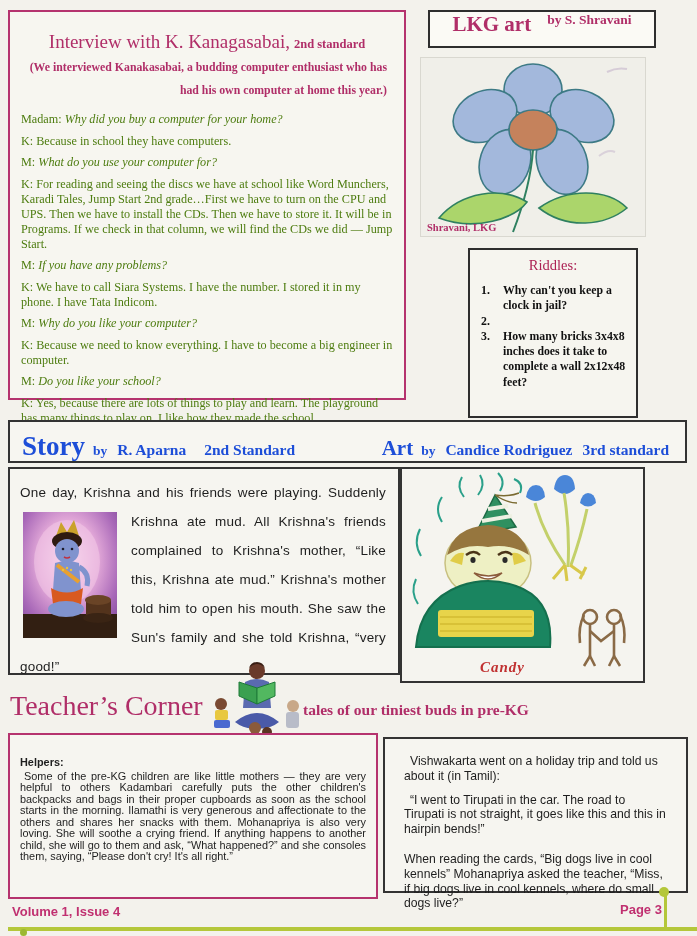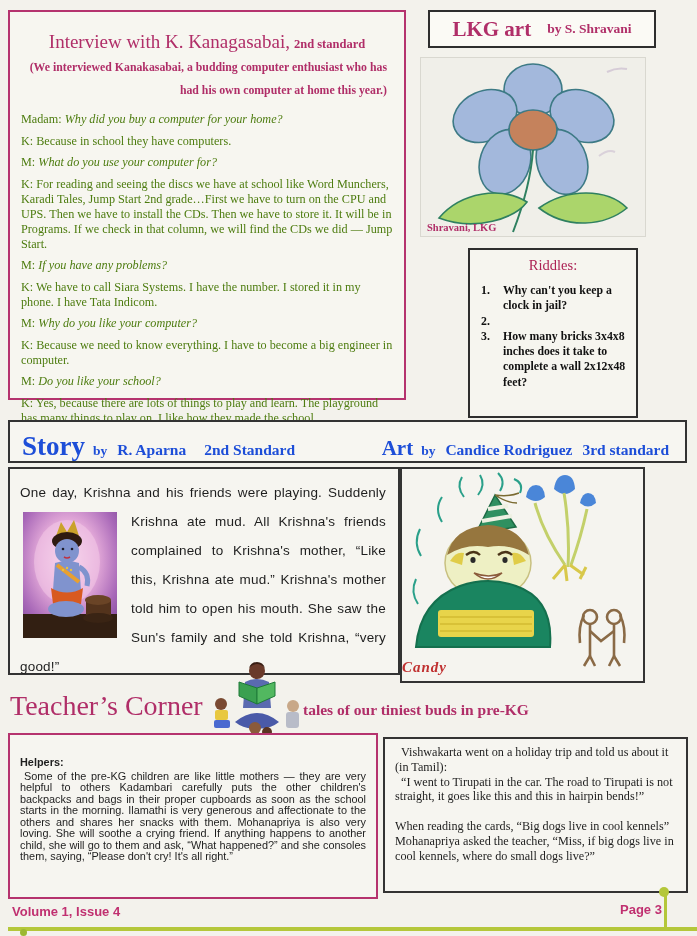--- a/index.html
+++ b/index.html
@@ -24,21 +24,21 @@
     text-align:right;color:#b02e68;font-weight:bold;
     font-size:11.8px;line-height:23px;margin:3px 6px 10px;
   }
   .qa{margin:0 0 6.5px;font-size:12.2px;line-height:15px;color:#4d7c0f;}
   .qa .speaker{font-style:normal;}
   .q-italic{font-style:italic;}
   
   #lkg-header{
     left:428px;top:10px;width:228px;height:38px;
     border:2px solid #2e2e2e;background:#fbfaf5;box-sizing:border-box;
-    display:flex;align-items:center;justify-content:center;gap:16px;
+    display:flex;justify-content:center;gap:16px;
     font-family:"Liberation Serif", serif;color:#b02e68;font-weight:bold;
   }
   .lkg-title{font-size:21px;}
   .lkg-by{font-size:13.5px;}
   #flower-box{
     left:420px;top:57px;width:226px;height:180px;
     background:#f0efe9;border:1px solid #d9d8d0;box-sizing:border-box;
   }
   #flower-caption{
     position:absolute;left:6px;bottom:3px;
@@ -79,21 +79,21 @@
   }
   .line-spacer{float:left;width:0;height:31px;}
   #krishna-wrap{float:left;clear:left;width:96px;height:126px;margin:3px 13px 4px 2px;}
   #story-box p{margin:0;}
   
   #candy-box{
     left:400px;top:467px;width:245px;height:216px;
     border:2px solid #333;box-sizing:border-box;background:#f5f4ef;
   }
   #candy-caption{
-    position:absolute;left:0;right:40px;bottom:5px;
+    position:absolute;left:0;right:40px;bottom:5px;text-align:center;
     font-family:"Liberation Serif", serif;font-style:italic;font-weight:bold;
     font-size:15px;letter-spacing:1px;color:#c03030;
   }
   
   #tc-title{
     left:10px;top:690px;font-family:"Liberation Serif", serif;
     font-size:28px;color:#b02e68;
   }
   #tc-clipart{left:205px;top:660px;width:100px;height:84px;}
   #tc-tagline{
@@ -105,21 +105,21 @@
     border:2px solid #b5336e;box-sizing:border-box;background:#f6f5f0;
     padding:22px 10px;font-size:10.9px;line-height:11.5px;color:#1e1e1e;
   }
   #helpers-box .h-head{font-weight:bold;margin:0 0 2px;}
   #helpers-box p{margin:0;text-indent:4px;text-align:justify;}
   #stories-box{
     left:383px;top:737px;width:305px;height:156px;
     border:2px solid #333;box-sizing:border-box;background:#f6f5f0;
     padding:6px 10px;font-size:12.2px;line-height:14.8px;color:#1e1e1e;
   }
-  #stories-box p{margin:0;font-family:Liberation Serif, serif;}
+  #stories-box p{margin:9px;}
   #stories-box .indent{text-indent:6px;}
   #stories-box .gap{margin-top:15px;}
   
   .footer-text{font-weight:bold;font-size:13px;color:#c03070;}
   #footer-left{left:12px;top:904px;}
   #footer-right{left:620px;top:902px;}
   #green-line-h{left:8px;top:927px;width:689px;height:3.5px;background:#b4c73a;}
   #green-line-v{left:664px;top:893px;width:3px;height:36px;background:#b4c73a;}
   #green-dot-r{left:659px;top:887px;width:10px;height:10px;border-radius:50%;background:#b4c73a;}
   #green-dot-bl{left:20px;top:929px;width:7px;height:7px;border-radius:50%;background:#9cb832;}

